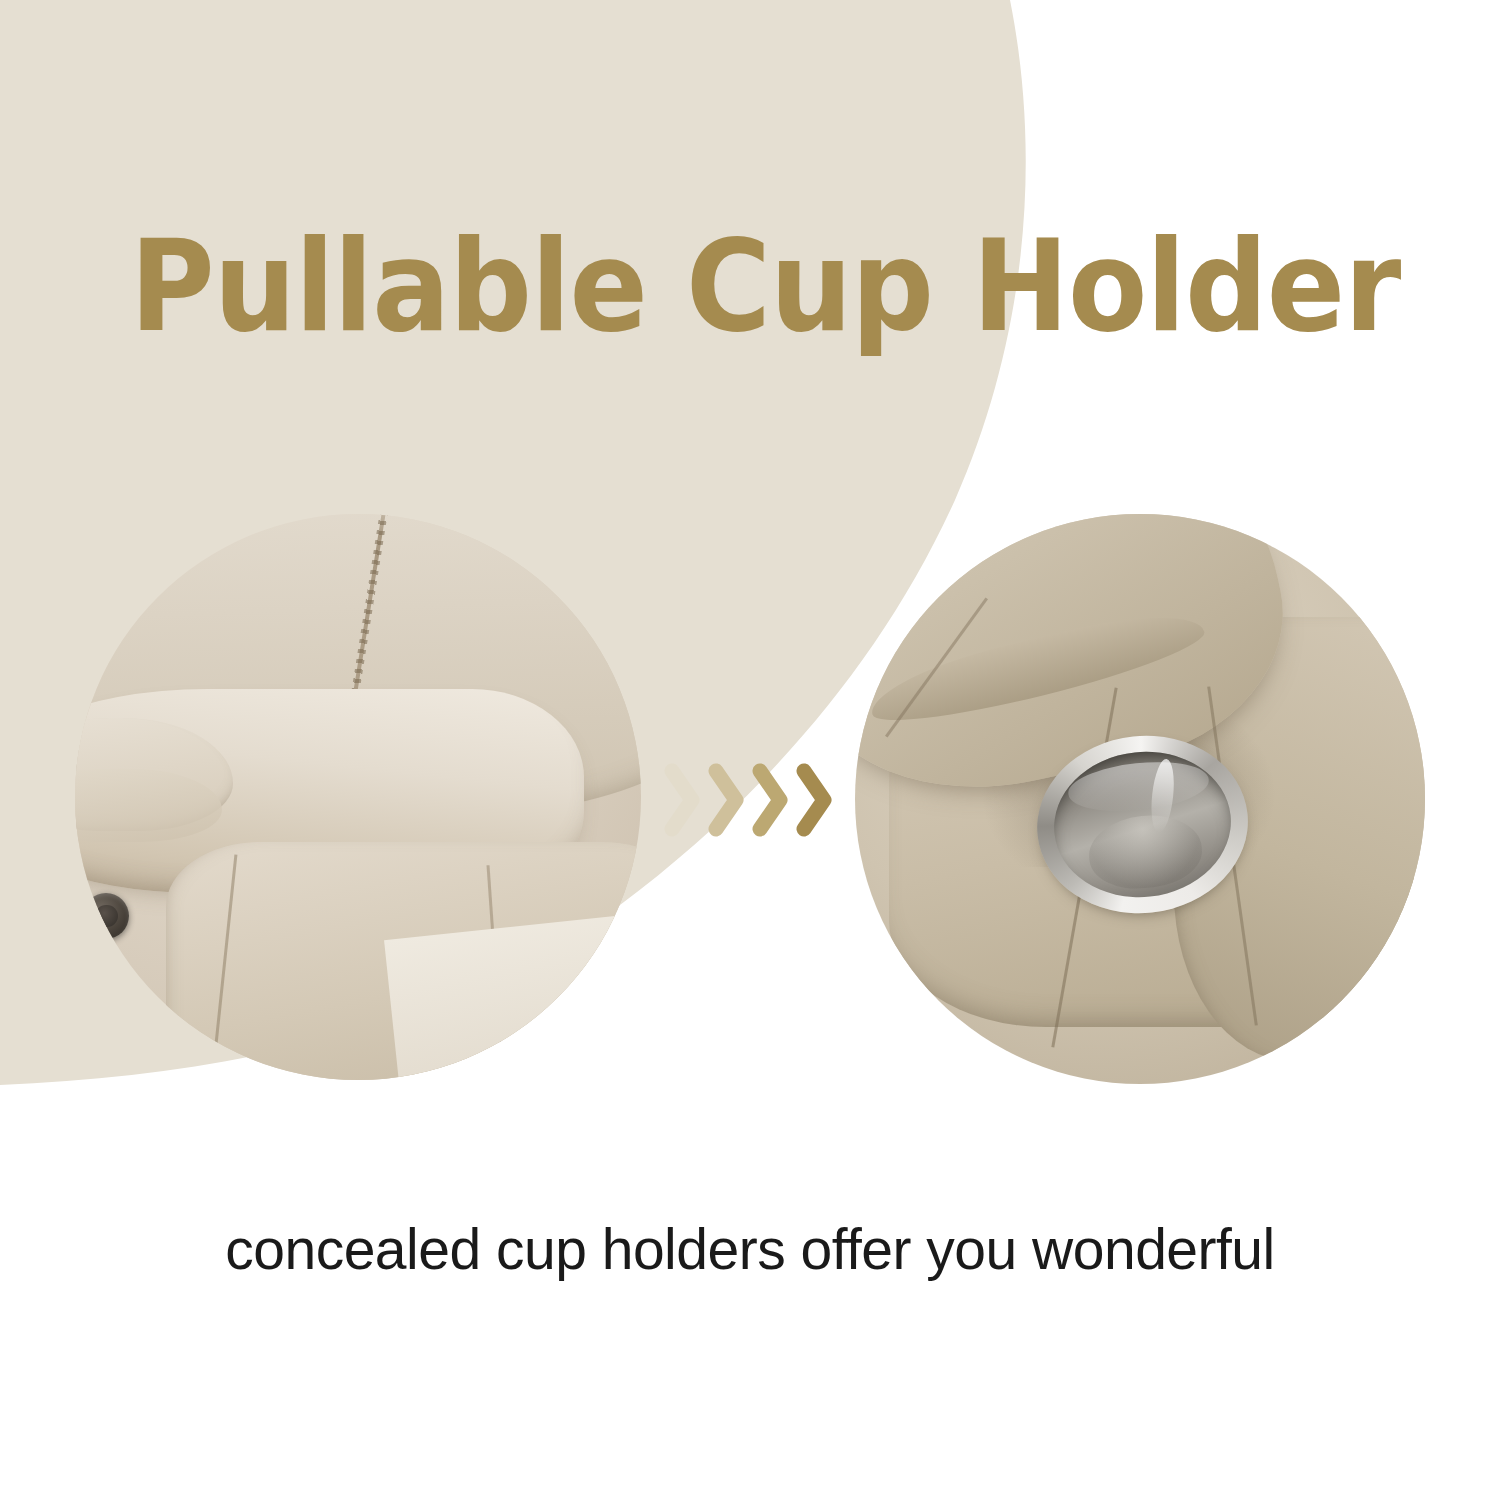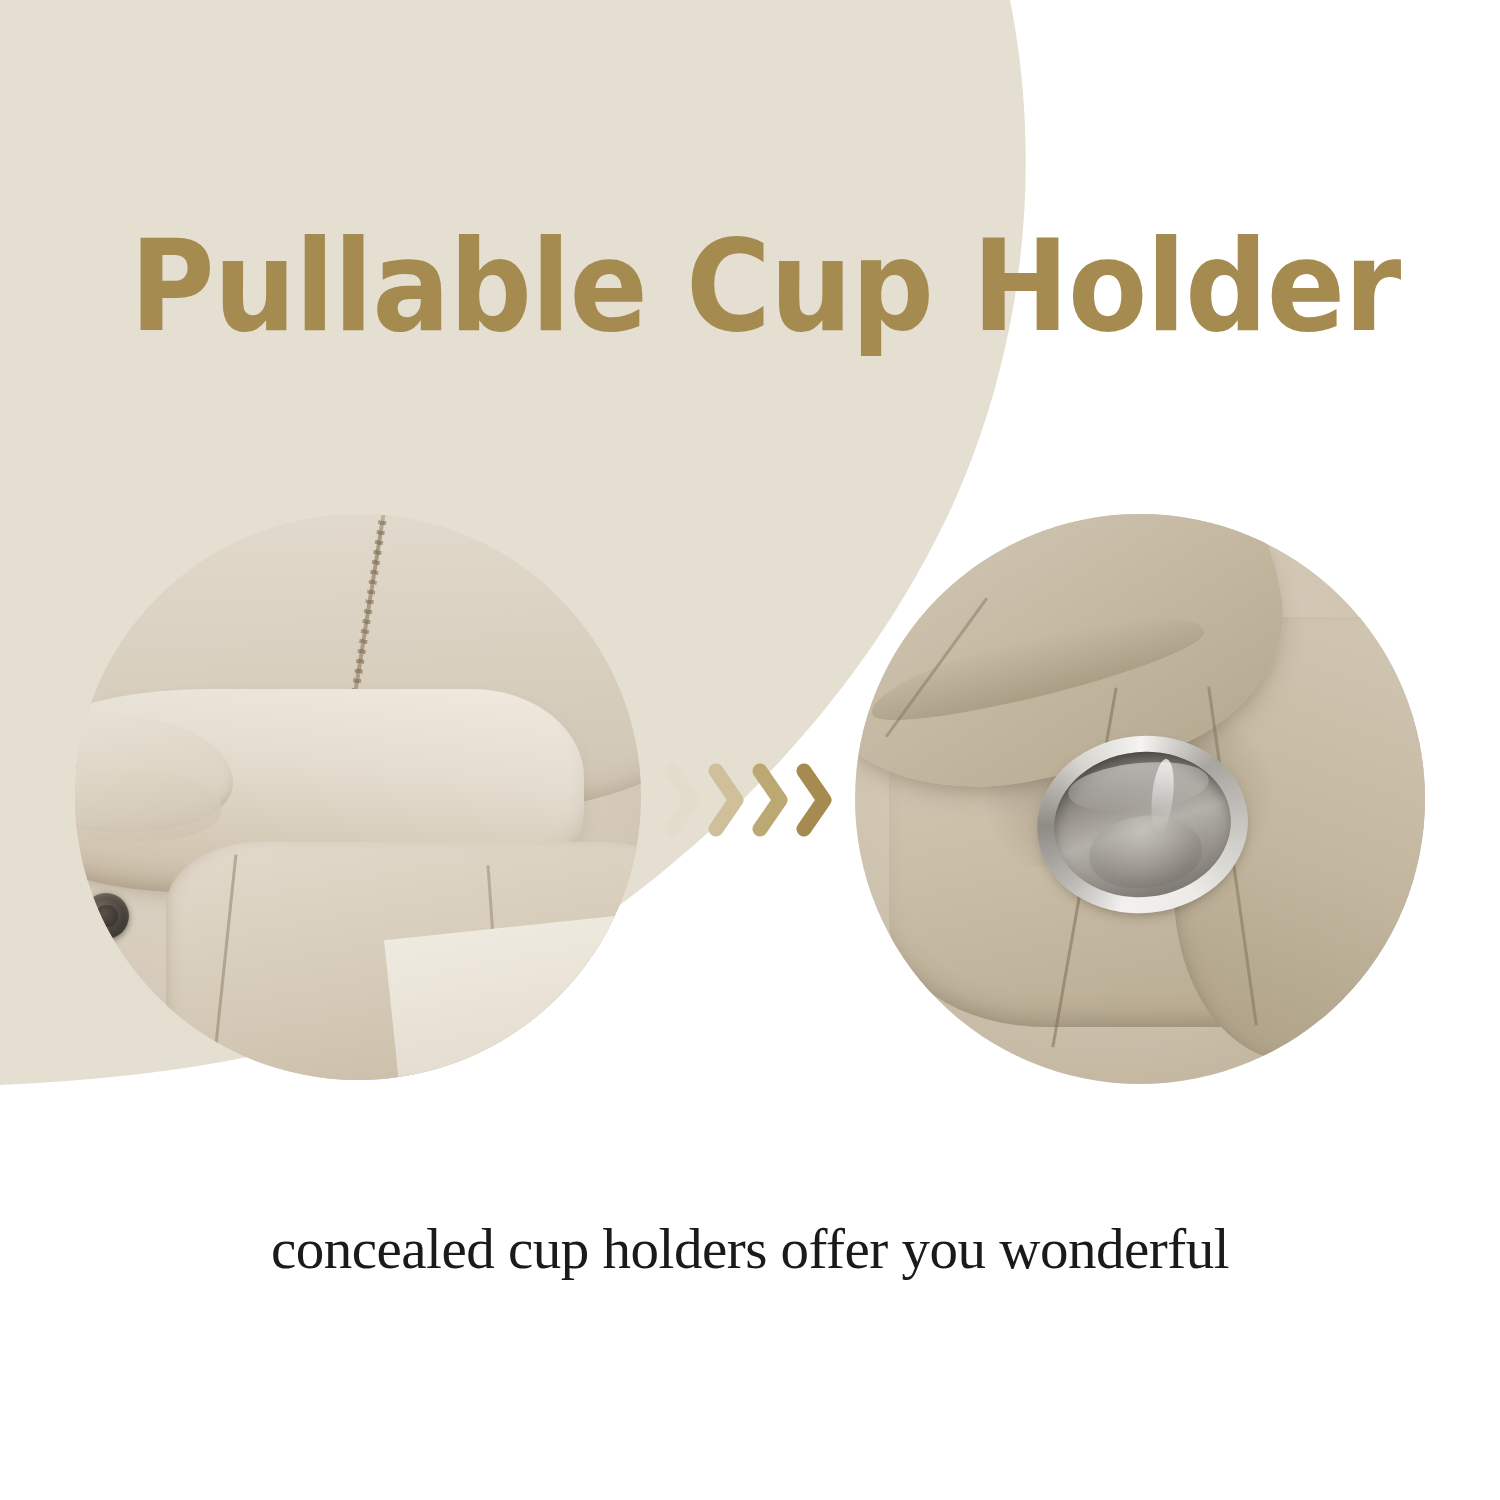--- a/index.html
+++ b/index.html
@@ -248,21 +248,21 @@
   .chev { width: 40px; height: 74px; display:block; }
 
   
   .caption {
     position: absolute;
     left: 150px;
     top: 1218px;
     width: 1200px;
     text-align: center;
     color: #1A1A1A;
-    font-family: Liberation Serif, serif;
+    font-family: Liberation Sans, sans-serif;
     font-size: 57px;
     line-height: 62px;
     font-weight: 400;
     letter-spacing: -0.5px;
   }
   .caption .l2 { display:block; }
 </style>
 </head>
 <body>
 

